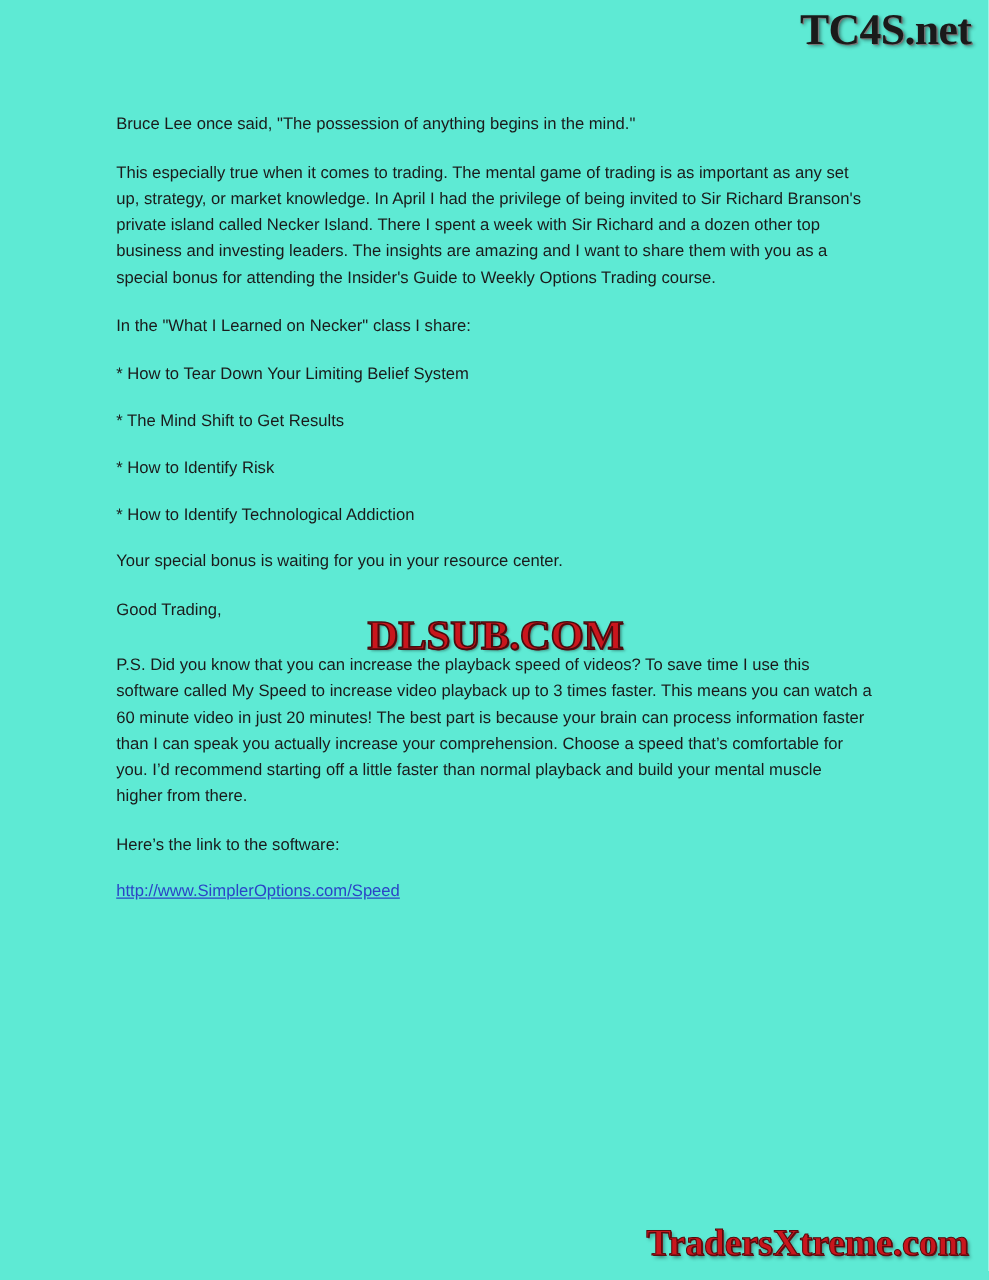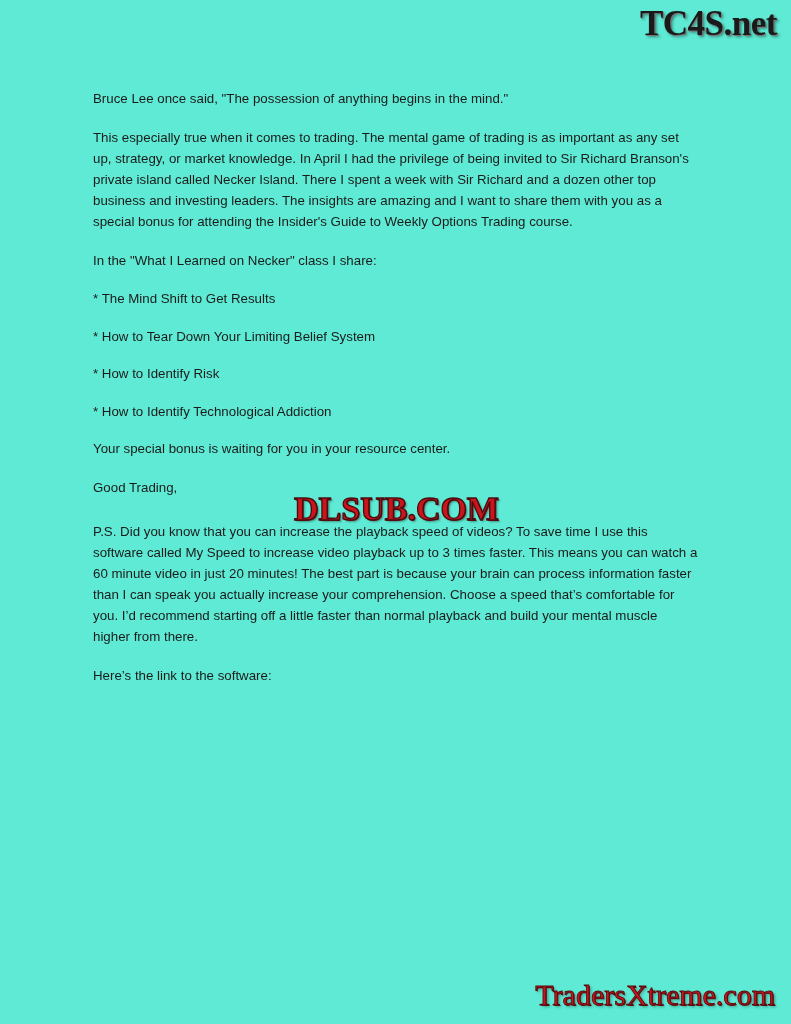--- a/index.html
+++ b/index.html
@@ -91,21 +91,21 @@
     white-space: nowrap;
     transform: scaleX(1.03);
   }
 
   
   .wm-bottom {
     position: absolute;
     right: 16px;
     bottom: 14px;
     font-family: "Liberation Serif", serif;
-    font-weight: normal;
+    font-weight: bold;
     font-size: 30px;
     line-height: 1;
     color: #c9161d;
     -webkit-text-stroke: 0.8px #55090c;
     text-shadow: 1px 1px 0 #6b1114, 2px 2px 3px rgba(0,0,0,0.4);
     white-space: nowrap;
   }
 </style>
 </head>
 <body>
@@ -116,36 +116,37 @@
 
   <div class="doc">
 
 
     <p class="para">Bruce Lee once said, "The possession of anything begins in the mind."</p>
 
     <p class="para block">This especially true when it comes to trading. The mental game of trading is as important as any set up, strategy, or market knowledge. In April I had the privilege of being invited to Sir Richard Branson's private island called Necker Island. There I spent a week with Sir Richard and a dozen other top business and investing leaders. The insights are amazing and I want to share them with you as a special bonus for attending the Insider's Guide to Weekly Options Trading course.</p>
 
     <p class="para">In the "What I Learned on Necker" class I share:</p>
 
+    <p class="para bullet">* How to Tear Down Your Limiting Belief System</p>
     <p class="para bullet">* The Mind Shift to Get Results</p>
-    <p class="para bullet">* How to Tear Down Your Limiting Belief System</p>
     <p class="para bullet">* How to Identify Risk</p>
     <p class="para bullet">* How to Identify Technological Addiction</p>
 
     <p class="para">Your special bonus is waiting for you in your resource center.</p>
 
     <p class="para">Good Trading,</p>
 
 
     <div class="spacer-sm"></div>
 
     <p class="para block">P.S. Did you know that you can increase the playback speed of videos? To save time I use this software called My Speed to increase video playback up to 3 times faster. This means you can watch a 60 minute video in just 20 minutes! The best part is because your brain can process information faster than I can speak you actually increase your comprehension. Choose a speed that’s comfortable for you. I’d recommend starting off a little faster than normal playback and build your mental muscle higher from there.</p>
 
     <p class="para">Here’s the link to the software:</p>
 
+    <a class="link" href="#">http://www.SimplerOptions.com/Speed</a>
 
   </div>
 
   <div class="wm-center">
     <div class="wm-text">DLSUB.COM</div>
   </div>
 
   <div class="wm-bottom">TradersXtreme.com</div>
 
 </div>

